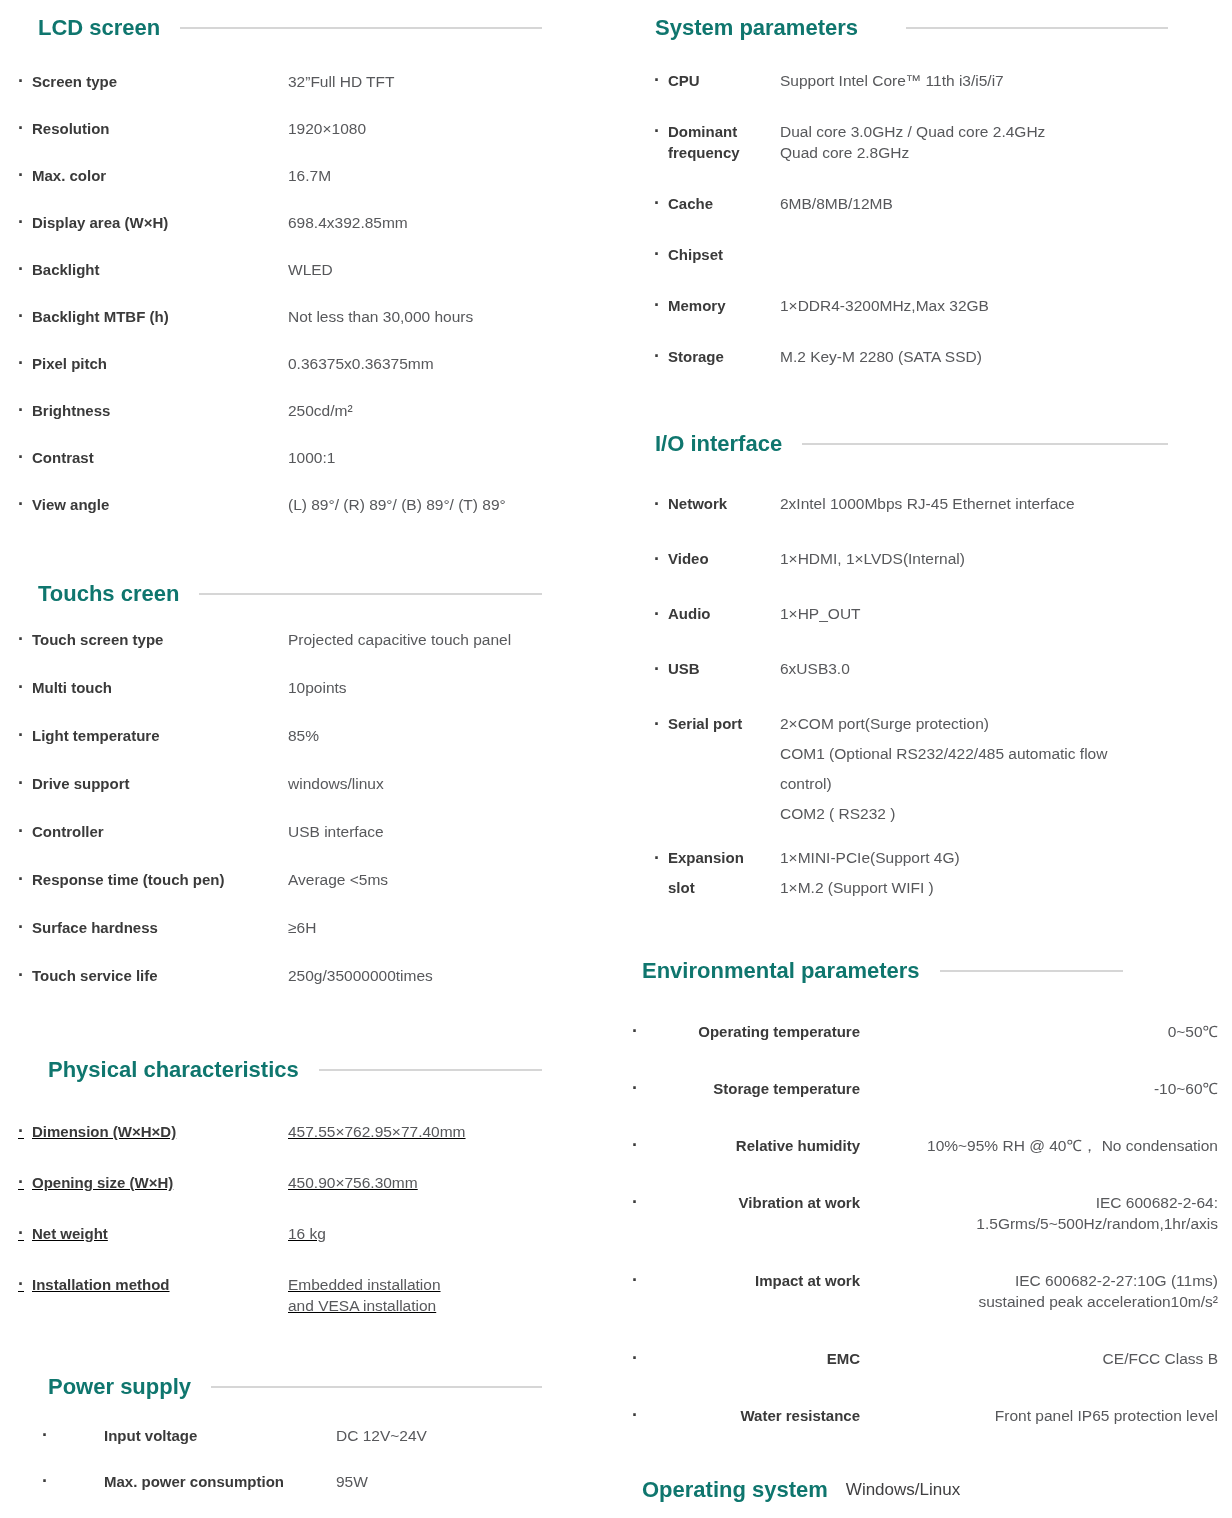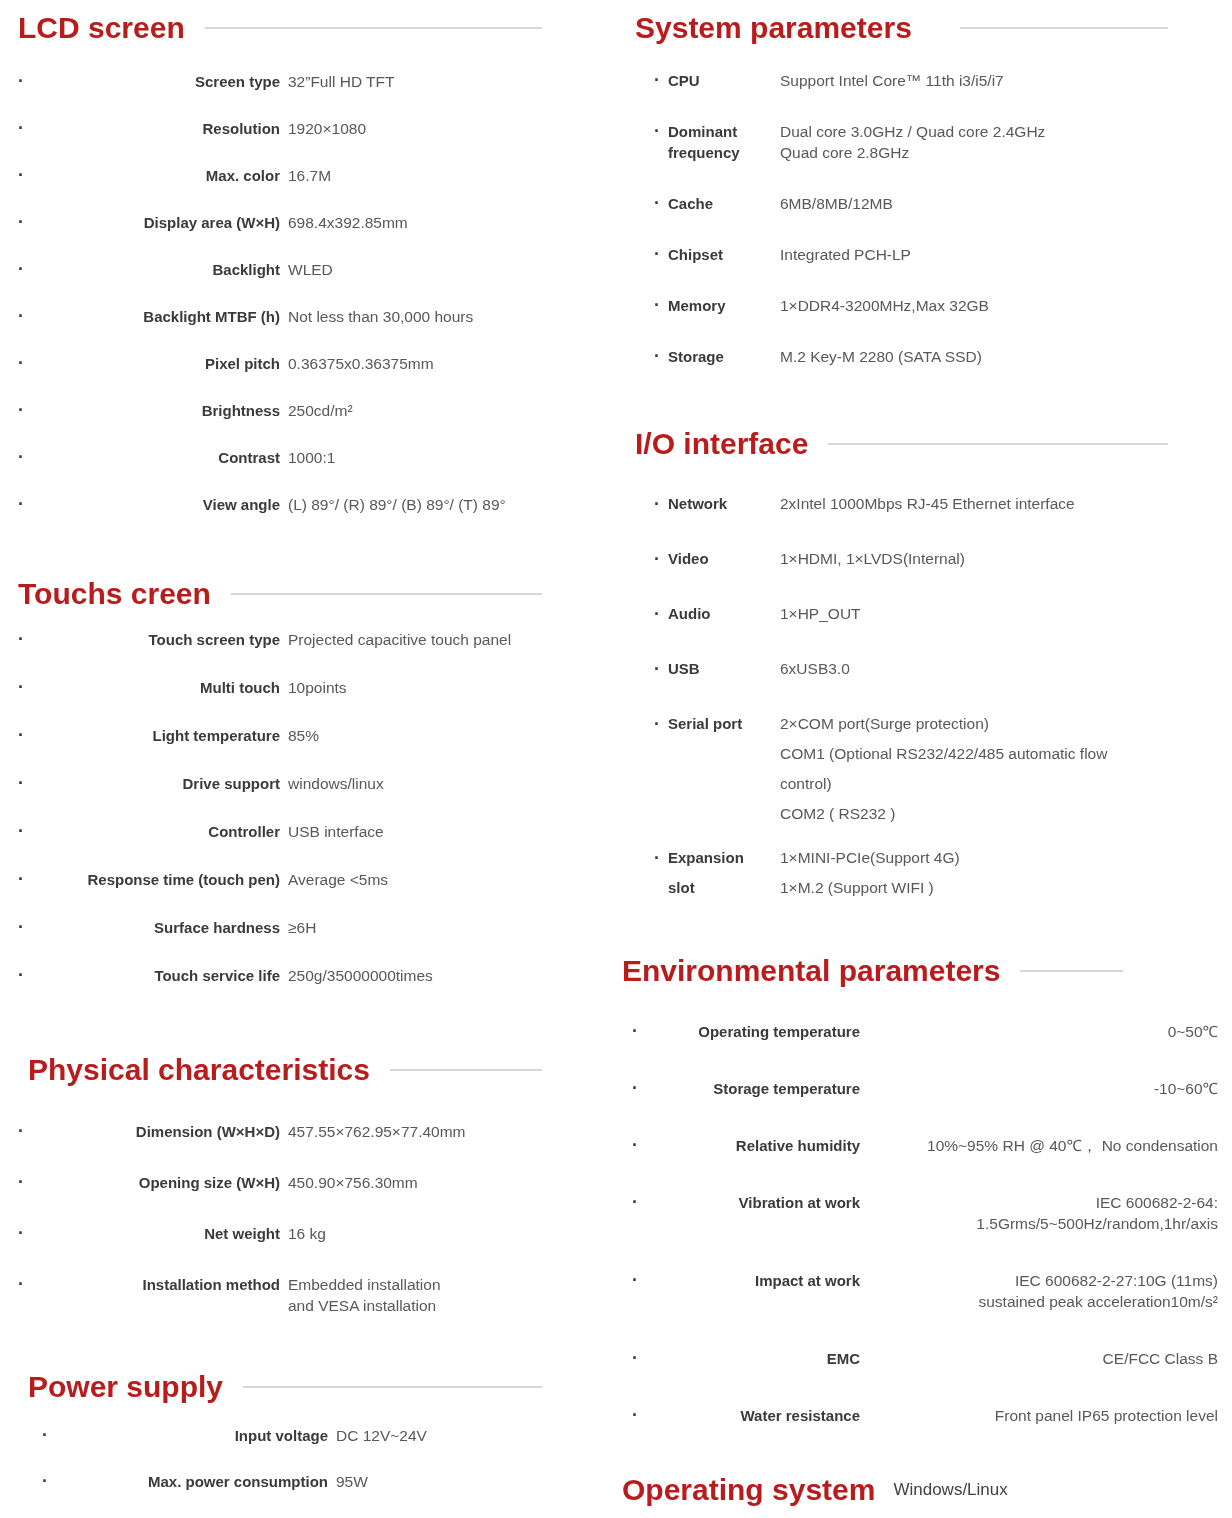--- a/index.html
+++ b/index.html
@@ -4,53 +4,53 @@
 <style>
   * { margin:0; padding:0; box-sizing:border-box; }
   html,body { background:#ffffff; }
   body { font-family:"Liberation Sans", sans-serif; }
   #page { position:relative; width:1232px; height:1518px; background:#fff; overflow:hidden; }
 
   .col-left  { position:absolute; left:18px;  top:0; width:527px; }
   .col-right { position:absolute; left:620px; top:0; width:598px; }
 
   .sec-head { display:flex; align-items:center; }
-  .sec-title { font-size:30px; font-weight:bold; color:#b91c1c; line-height:31px; white-space:nowrap; }
+  .sec-title { font-size:22px; font-weight:bold; color:#0f766e; line-height:31px; white-space:nowrap;margin-left:20px; }
   .sec-line { flex:1; height:2px; background:#d6d6d6; margin-left:20px; }
   .col-left  .sec-line { margin-right:3px; }
   .col-right .sec-line { margin-right:50px; }
   .sec-env   .sec-line { margin-right:95px; }
 
   .row { display:flex; align-items:flex-start; line-height:21px; }
   .dot { flex:none; width:14px; color:#3c3c3c; font-weight:bold; font-size:18px; }
   .dot::before { content:"·"; }
   .lbl { flex:none; font-weight:bold; font-size:15px; color:#3a3a3a; padding-right:8px; }
   .val { flex:1; font-size:15.5px; color:#57585b; white-space:pre-line; }
 
   
-  .col-left .lbl { width:256px;text-align:right; }
+  .col-left .lbl { width:256px; }
   .sec-physical .sec-head, .sec-power .sec-head { margin-left:10px; }
   .sec-power .row { padding-left:24px; }
   .sec-power .lbl { width:232px;margin-left:48px; }
 
   
   .sec-system .sec-head, .sec-io .sec-head { margin-left:15px; }
   .sec-env .sec-head, .sec-os .sec-head { margin-left:2px; }
   .sec-system .row, .sec-io .row { padding-left:34px; }
   .sec-system .lbl, .sec-io .lbl { width:112px; }
   .sec-env .row { padding-left:4px;text-align:right; }
   .sec-env .lbl { width:230px; }
 
   
   .sec-lcd .sec-head { margin-top:12px; }
   .sec-lcd .rows { margin-top:28px; }      .sec-lcd .row { margin-bottom:26px; }
   .sec-touch .sec-head { margin-top:63px; }
   .sec-touch .rows { margin-top:20px; }    .sec-touch .row { margin-bottom:27px; }
   .sec-physical .sec-head { margin-top:68px; }
-  .sec-physical .rows { margin-top:36px; } .sec-physical .row { margin-bottom:30px; }
+  .sec-physical .rows { margin-top:36px; } .sec-physical .row { margin-bottom:30px;text-decoration:underline; }
   .sec-power .sec-head { margin-top:55px; }
   .sec-power .rows { margin-top:23px; }    .sec-power .row { margin-bottom:25px; }
 
   .sec-system .sec-head { margin-top:12px;gap:28px; }
   .sec-system .rows { margin-top:27px; }   .sec-system .row { margin-bottom:30px; }
   .sec-io .sec-head { margin-top:61px; }
   .sec-io .rows { margin-top:30px; }       .sec-io .row { margin-bottom:25px; line-height:30px; }
   .row-expansion { margin-top:-11px; }
   .sec-env .sec-head { margin-top:52px;text-align:right; }
   .sec-env .rows { margin-top:35px; }      .sec-env .row { margin-bottom:36px; }
@@ -243,21 +243,20 @@
 Quad core 2.8GHz</span>
           </div>
         <div class="row">
             <span class="dot"></span>
             <span class="lbl">Cache</span>
             <span class="val">6MB/8MB/12MB</span>
           </div>
         <div class="row">
             <span class="dot"></span>
             <span class="lbl">Chipset</span>
-            <span class="val">Integrated PCH-LP</span>
           </div>
         <div class="row">
             <span class="dot"></span>
             <span class="lbl">Memory</span>
             <span class="val">1×DDR4-3200MHz,Max 32GB</span>
           </div>
         <div class="row">
             <span class="dot"></span>
             <span class="lbl">Storage</span>
             <span class="val">M.2 Key-M 2280   (SATA SSD)</span>

